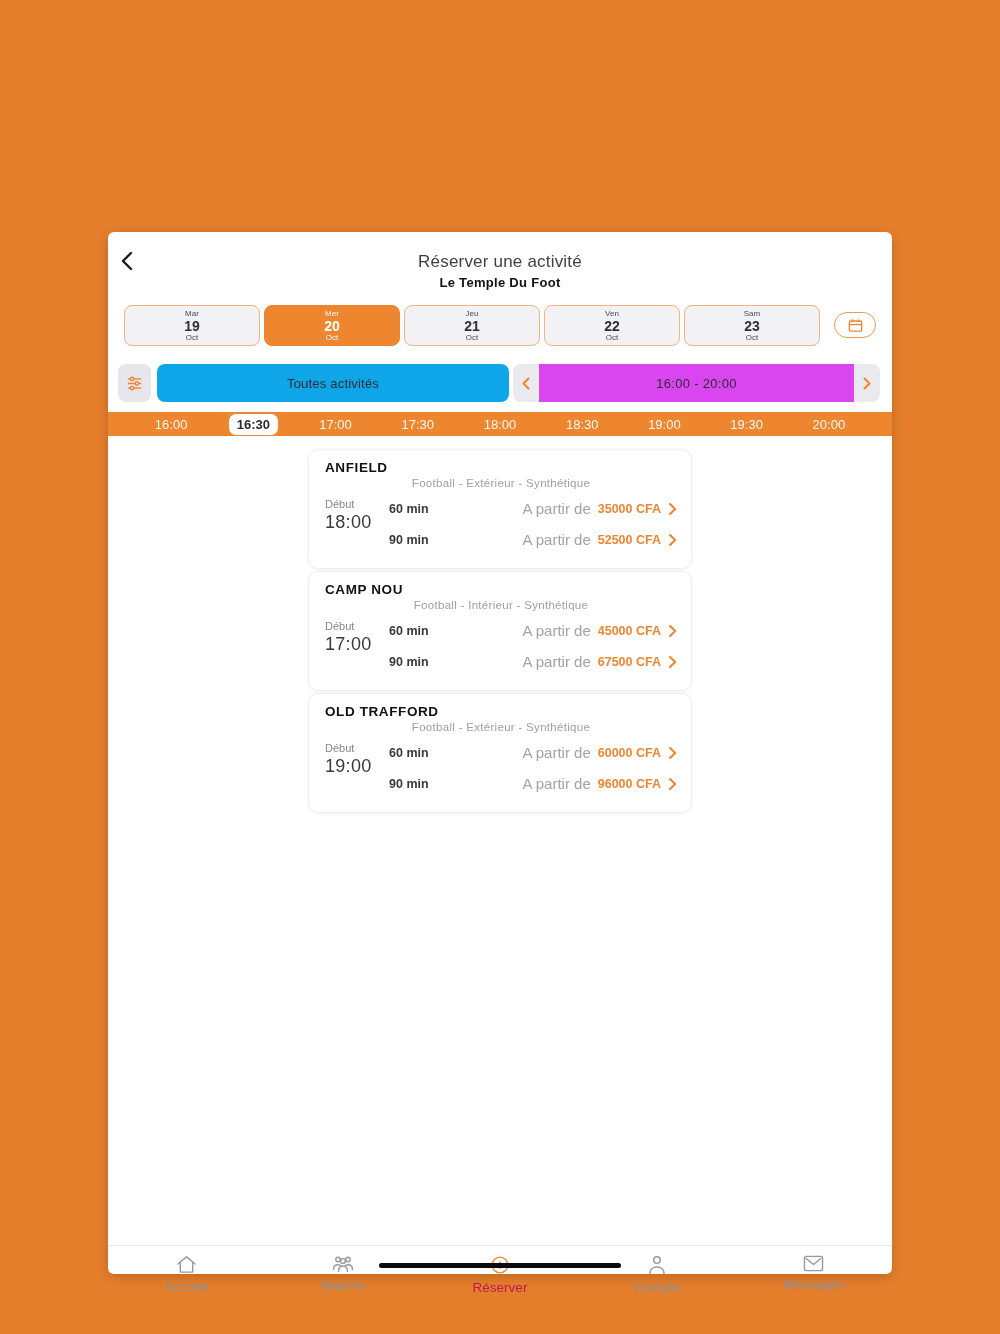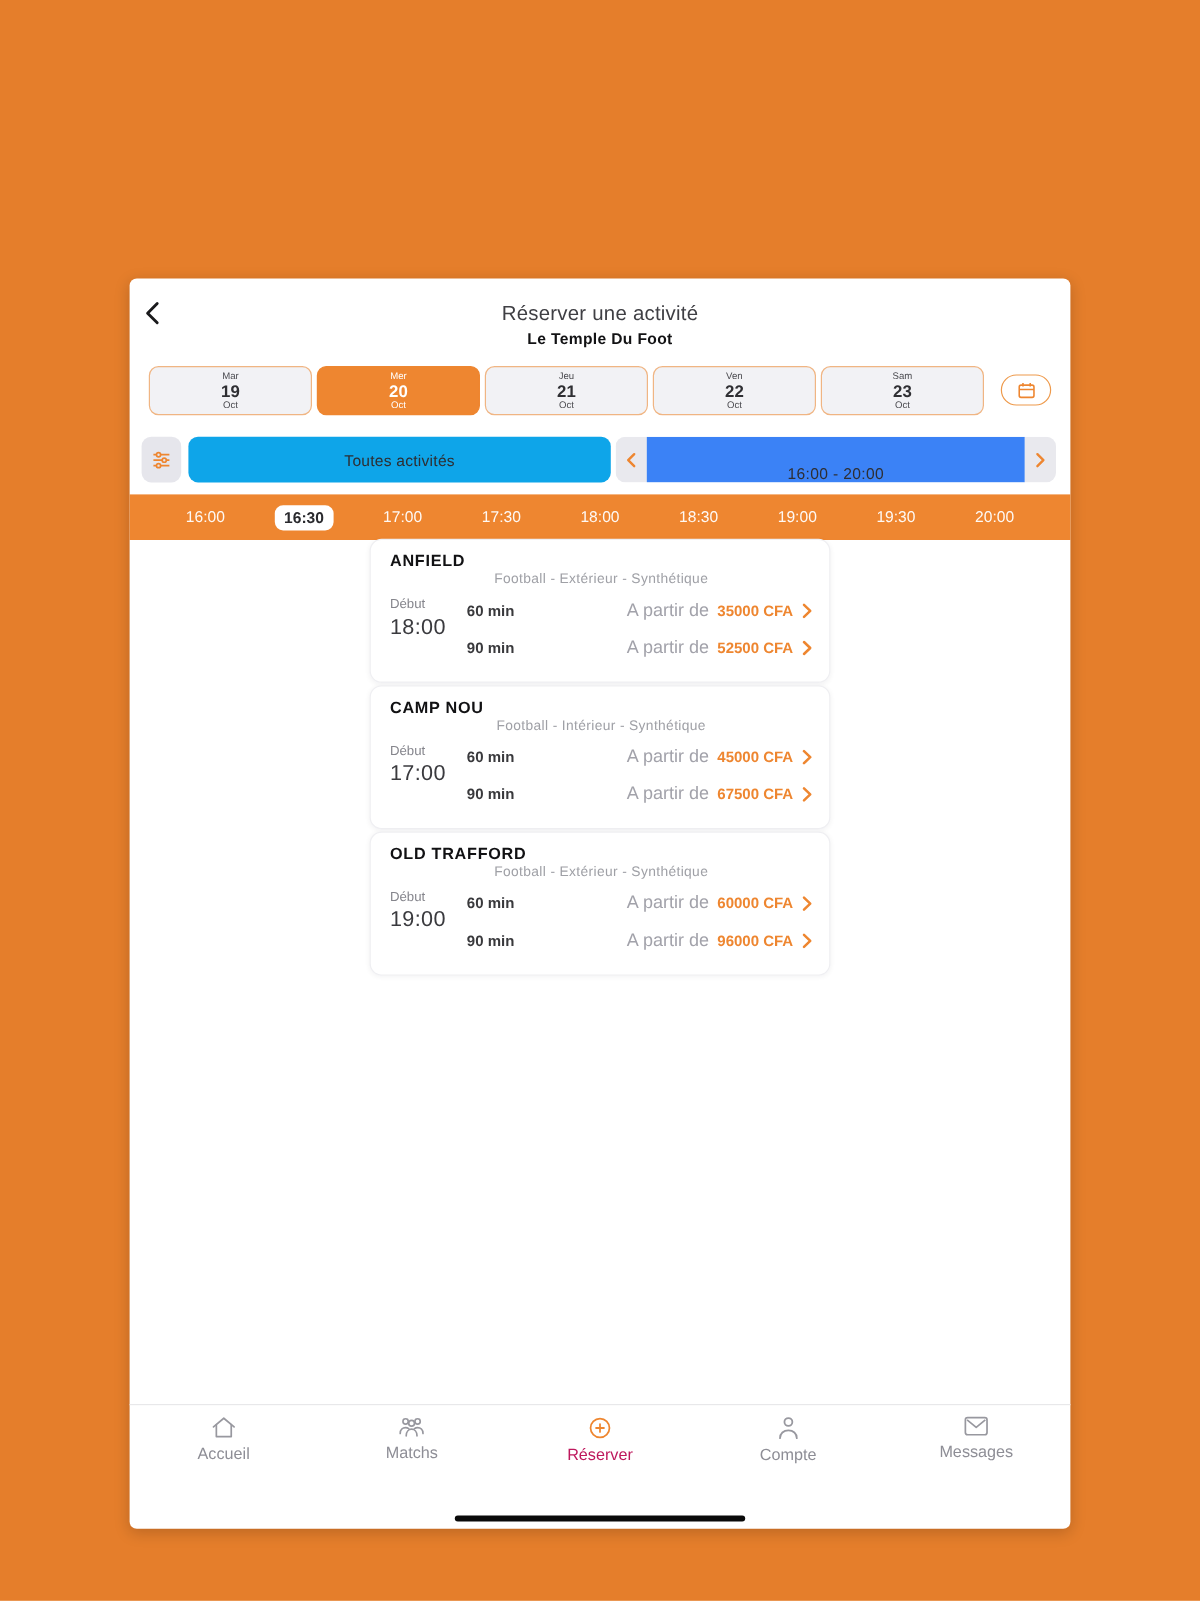--- a/index.html
+++ b/index.html
@@ -39,25 +39,25 @@
   
   .filter-row { position:absolute; top:132px; left:10px; right:12px; height:38px;
     display:flex; align-items:stretch; }
   .filter-btn { width:33px; border-radius:8px; background:#E6E6EC; border:none;
     display:flex; align-items:center; justify-content:center; cursor:pointer; flex:0 0 auto; }
   .activities-bar { margin-left:6px; width:352px; flex:0 0 auto; background:#0ea5e9; border-radius:8px;
     display:flex; align-items:center; justify-content:center; cursor:pointer; }
   .activities-bar span { font-size:13px; color:#2E2E32; letter-spacing:.2px; }
   .range-ctl { margin-left:4px; flex:1 1 auto; border-radius:8px; overflow:hidden; display:flex; }
   .range-btn { width:26px; background:#E9E9EE; border:none; display:flex; align-items:center; justify-content:center; cursor:pointer; flex:0 0 auto; }
-  .range-mid { flex:1; background:#3b82f6; display:flex; align-items:flex-end; justify-content:center; }
+  .range-mid { flex:1; background:#d946ef; display:flex; align-items:center; justify-content:center; }
   .range-mid span { font-size:13px; color:#2E2E32; letter-spacing:.3px; }
 
   
-  .time-bar { position:absolute; top:180px; left:0; right:0; height:38px;
+  .time-bar { position:absolute; top:180px; left:0; right:0; height:24px;
     background:#EE8630; display:flex; align-items:center; padding:0 22px; }
   .slot { flex:1; text-align:center; cursor:pointer; }
   .slot span { font-size:13px; color:rgba(255,255,255,.95); }
   .slot.selected span { background:#FFFFFF; color:#2A2A2E; font-weight:600;
     border-radius:7px; padding:3px 8px; display:inline-block; }
 
   
   .venue-list { position:absolute; top:217px; left:200px; width:384px;
     display:flex; flex-direction:column; gap:2px; }
   .venue-card { background:#fff; border:1px solid #EFEFF2; border-radius:10px;
@@ -69,21 +69,21 @@
   .debut-label { font-size:11px; color:#85858C; }
   .debut-time { font-size:18px; color:#3A3A3E; font-weight:500; margin-top:2px; letter-spacing:.3px; }
   .option-rows { flex:1; display:flex; flex-direction:column; gap:14px; padding-top:2px; }
   .option-row { display:flex; align-items:center; cursor:pointer; }
   .option-row .dur { font-size:12.5px; font-weight:600; color:#39393C; }
   .opt-right { margin-left:auto; display:flex; align-items:center; gap:7px; }
   .apartir { font-size:15px; color:#A2A2AA; }
   .price { font-size:12.5px; font-weight:700; color:#EE8630; }
 
   
-  .tab-bar { position:absolute; top:938px; left:0; right:0; height:60px;
+  .tab-bar { position:absolute; top:1013px; left:0; right:0; height:60px;
     border-top:1px solid #E8E8EA; display:flex; }
   .tab { flex:1; display:flex; flex-direction:column; align-items:center; padding-top:8px; gap:4px; cursor:pointer; background:none; border:none; }
   .tab .tlabel { font-size:13.5px; color:#8E8E96; }
   .tab.active .tlabel { color:#be185d; }
   .home-indicator { position:absolute; bottom:6px; left:50%; transform:translateX(-50%);
     width:242px; height:5px; border-radius:3px; background:#0A0A0A; }
   svg { display:block; }
 </style>
 </head>
 <body>

